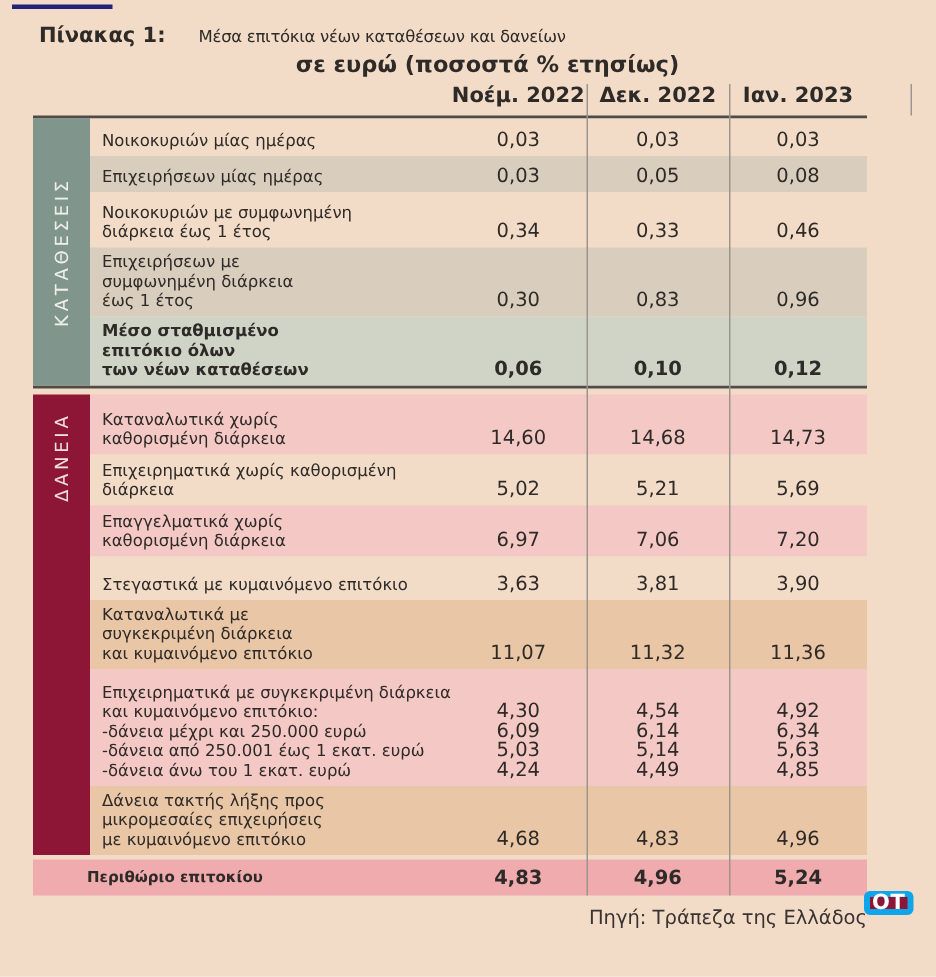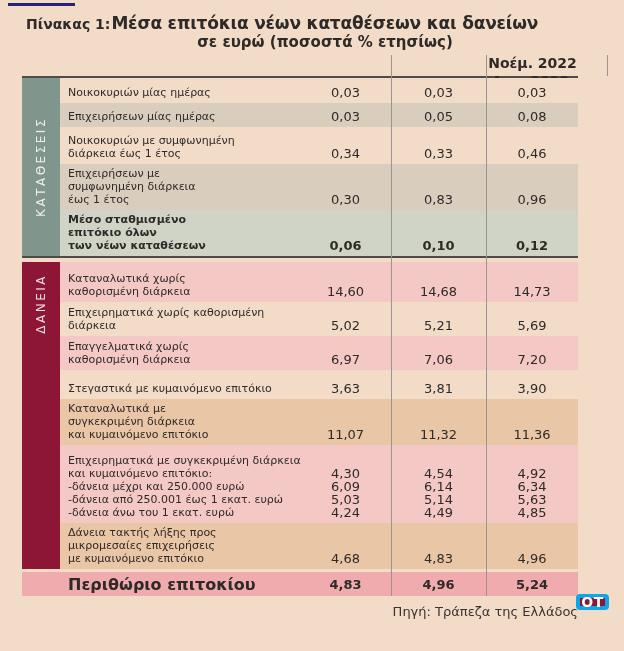--- a/index.html
+++ b/index.html
@@ -5,29 +5,29 @@
   html,body{margin:0;padding:0;}
   .page{
     position:relative; width:624px; height:651px; overflow:hidden;
     background:var(--page_bg,#f2dcc8);
     font-family:"DejaVu Sans", sans-serif;
     color:var(--text,#2e2a28);
   }
   .accent-line{position:absolute; top:3px; left:8px; width:67px; height:3px; background:var(--navy_accent,#23237a);}
   .title{margin:12px 0 0 26px; white-space:nowrap; line-height:22px;}
   .title-prefix{font-size:14px; font-weight:bold;}
-  .title-main{font-size:17px; font-weight:bold; margin-left:1px; letter-spacing:-0.2px;}
+  .title-main{font-size:11px; font-weight:normal; margin-left:22px; letter-spacing:-0.2px;}
   .subtitle{margin:0 0 0 26px; font-size:15px; font-weight:bold; line-height:15px;text-align:center;}
 
   .table{position:relative; margin:5px 0 0 22px; width:556px;}
   .vline{position:absolute; top:0; bottom:0; width:1px; background:var(--divider,#9b958e); z-index:5;}
   .vl1{left:369px;} .vl2{left:464px;}
   .vl3{position:absolute; top:0; height:21px; bottom:auto; left:585px; width:1px; background:var(--divider,#9b958e); z-index:5;}
 
-  .header-row{display:flex; align-items:flex-end; height:21px; border-bottom:2px solid var(--dark_line,#4f4b49);flex-direction:column;}
+  .header-row{display:flex; height:21px; border-bottom:2px solid var(--dark_line,#4f4b49);}
   .header-row .spacer{width:278px;}
   .hcol{font-size:14px; font-weight:bold; text-align:center; padding-bottom:2px;}
   .c1{width:91px;} .c2{width:95px;} .c3{width:92px;}
 
   .section{display:flex; align-items:stretch;}
   .section.deposits{border-bottom:2px solid var(--dark_line,#4f4b49); margin-bottom:4px;}
   .section.loans{margin-bottom:3px;}
   .side{width:38px; flex-shrink:0; display:flex; justify-content:center;}
   .side-sage{background:var(--deposits_side,#80968d); align-items:center;}
   .side-maroon{background:var(--loans_side,#8d1637); align-items:flex-start; padding-top:12px; box-sizing:border-box;}
@@ -48,21 +48,21 @@
   .bg-sagelight{background:var(--deposits_total_bg,#cfd4c6);}
   .bg-pink{background:var(--row_pink,#f4c8c4);}
   .bg-tan{background:var(--row_tan,#e9c6a5);}
   .bg-rose{background:var(--margin_row_bg,#efabad);}
 
   .hd0{min-height:25px}.hd1{min-height:24px}.hd2{min-height:37px}.hd3{min-height:46px}.hd4{min-height:41px}
   .hl0{min-height:40px}.hl1{min-height:34px}.hl2{min-height:34px}.hl3{min-height:29px}
   .hl4{min-height:45px}.hl5{min-height:78px}.hl6{min-height:45px}.hl7{min-height:36px}
 
   .row.rose-row{align-items:center; min-height:24px;}
-  .rose-row .cell.label{width:278px; padding:0 0 0 46px; font-size:16px;}
+  .rose-row .cell.label{width:278px; padding:0 0 0 36px; font-size:10px;}
   .rose-row .cell.val{padding:0;}
 
   .source{width:556px; margin:8px 0 0 22px; text-align:right; font-size:13px; line-height:15px; color:#3a3331;}
 
   .logo{
     position:absolute; left:576px; top:594px; width:33px; height:16px; box-sizing:border-box;
     background:var(--loans_side,#8d1637); border:4px solid #0ea5e9; border-radius:4px;
     display:flex; align-items:center; justify-content:center; z-index:10;
   }
   .logo span{color:#ffffff; font-weight:bold; font-size:14px; letter-spacing:0.5px;}

